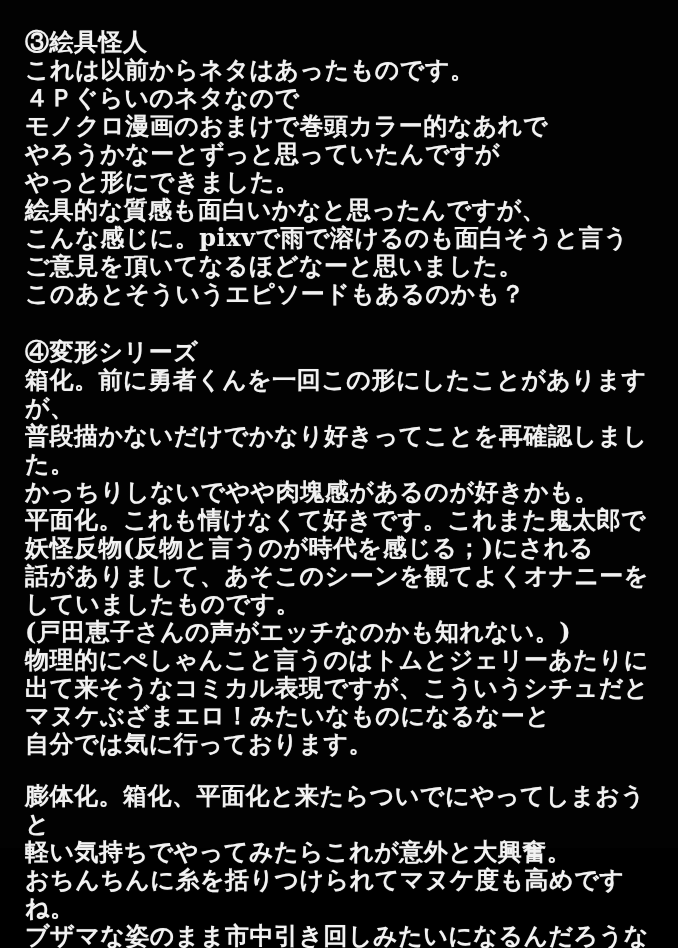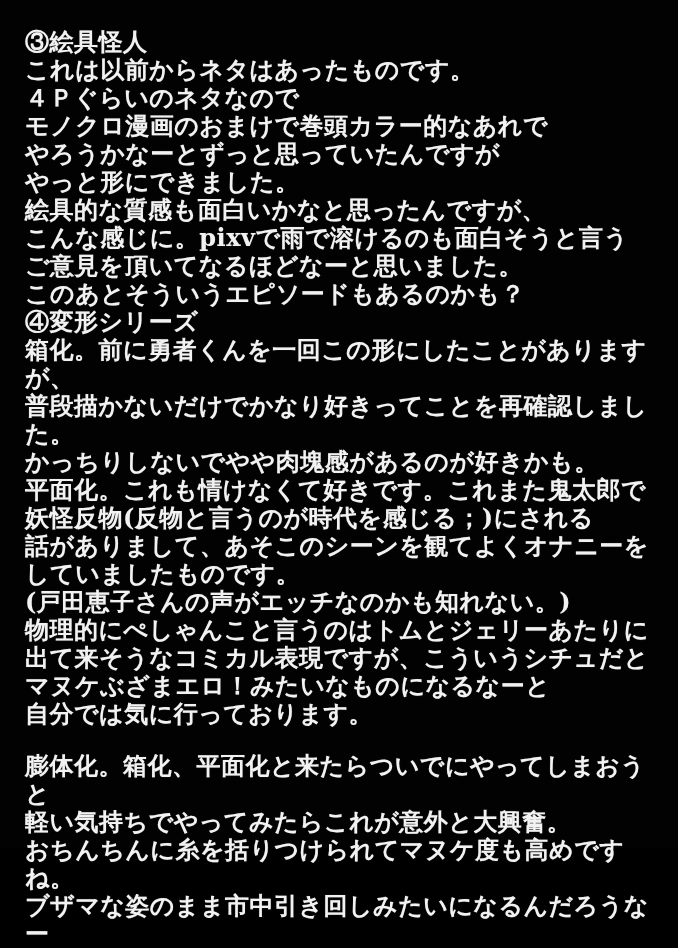--- a/index.html
+++ b/index.html
@@ -24,21 +24,21 @@
     color: #f2f2f2;
     font-size: 24px;
     line-height: 28px;
     letter-spacing: 0.5px;
     text-shadow: 0 0 1px rgba(255,255,255,0.35);
   }
   .para {
     margin: 0;
     white-space: pre-line;
   }
-  .para + .para { }
+  .para + .para { margin-top: 30px; }
   .para.last-gap { margin-top: 24px; }
 </style>
 </head>
 <body>
 
 <div class="page">
   <p class="para">③絵具怪人
 これは以前からネタはあったものです。
 ４Ｐぐらいのネタなので
 モノクロ漫画のおまけで巻頭カラー的なあれで

